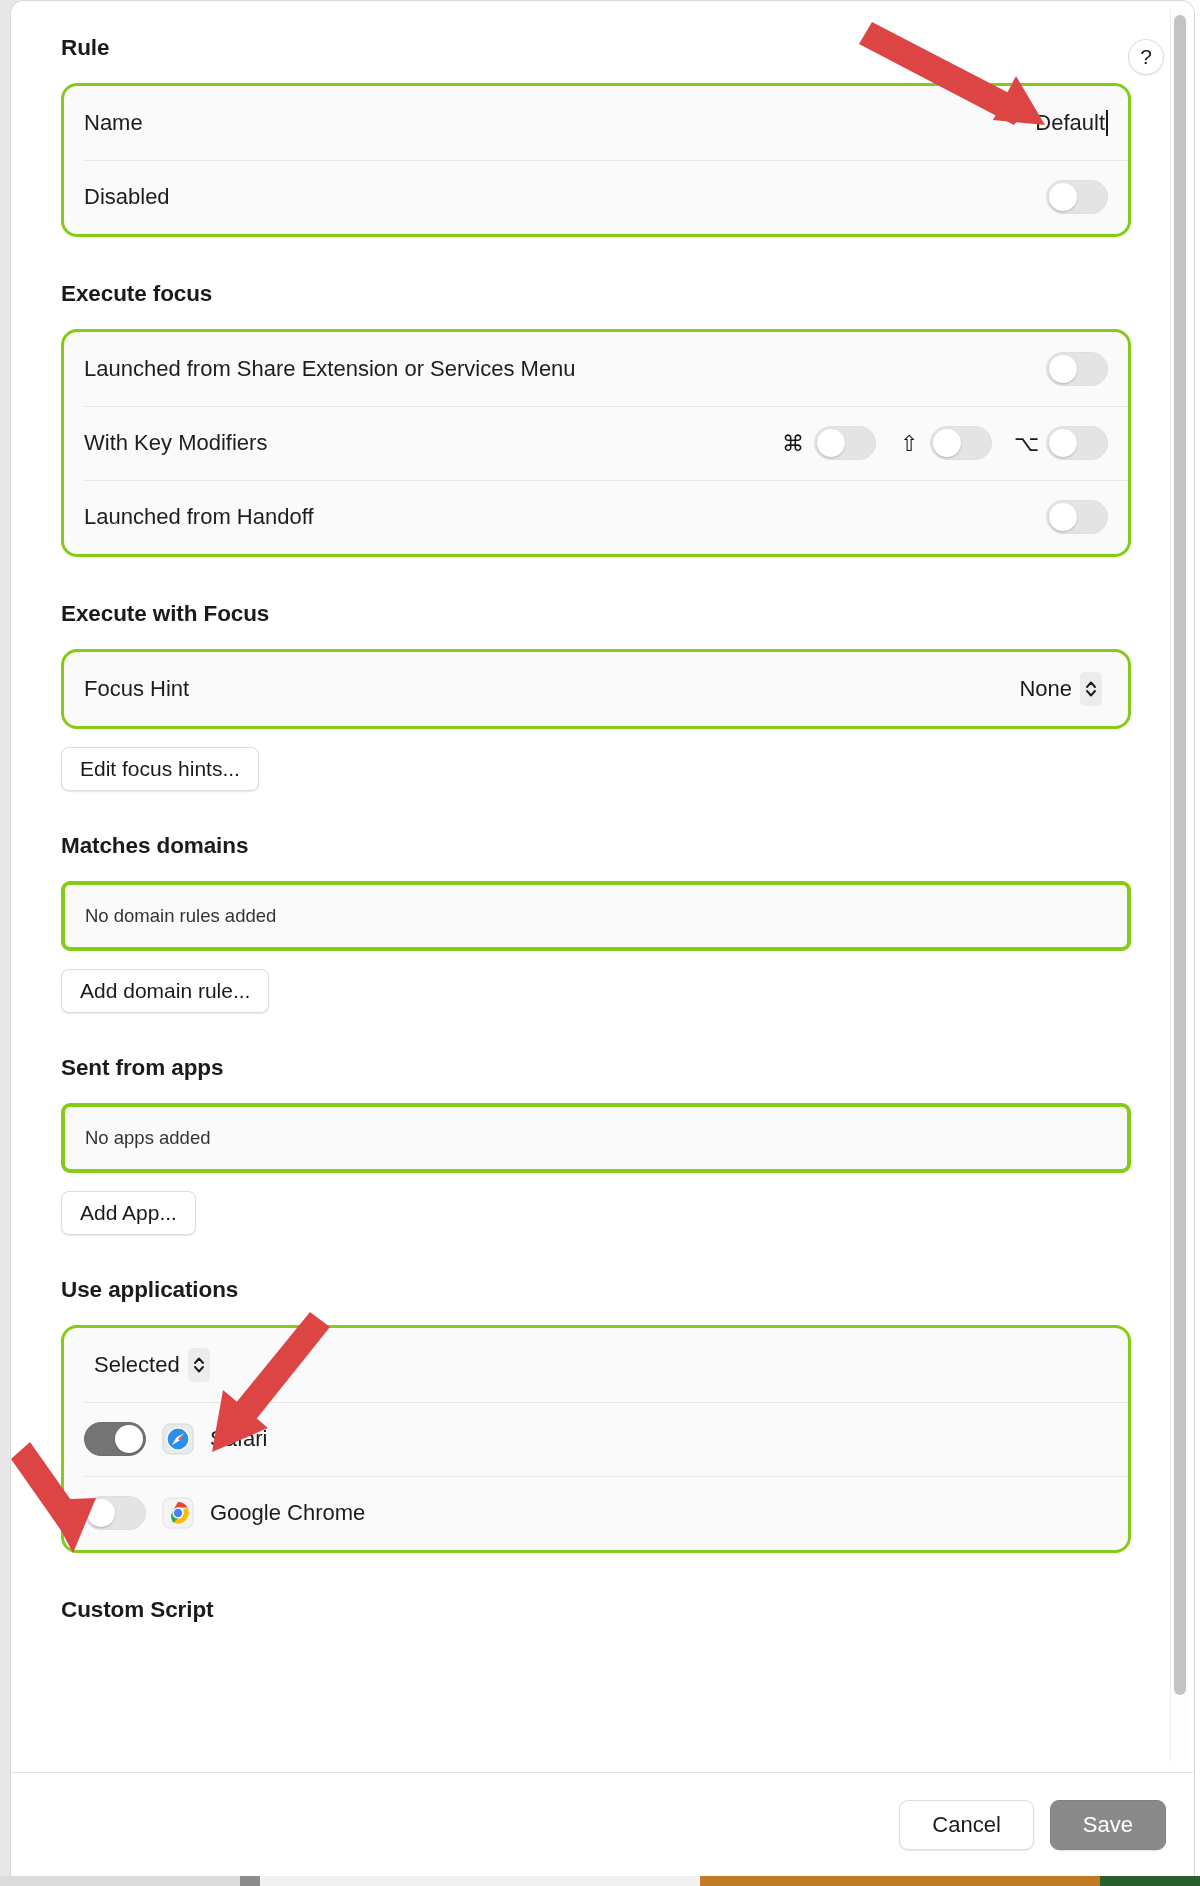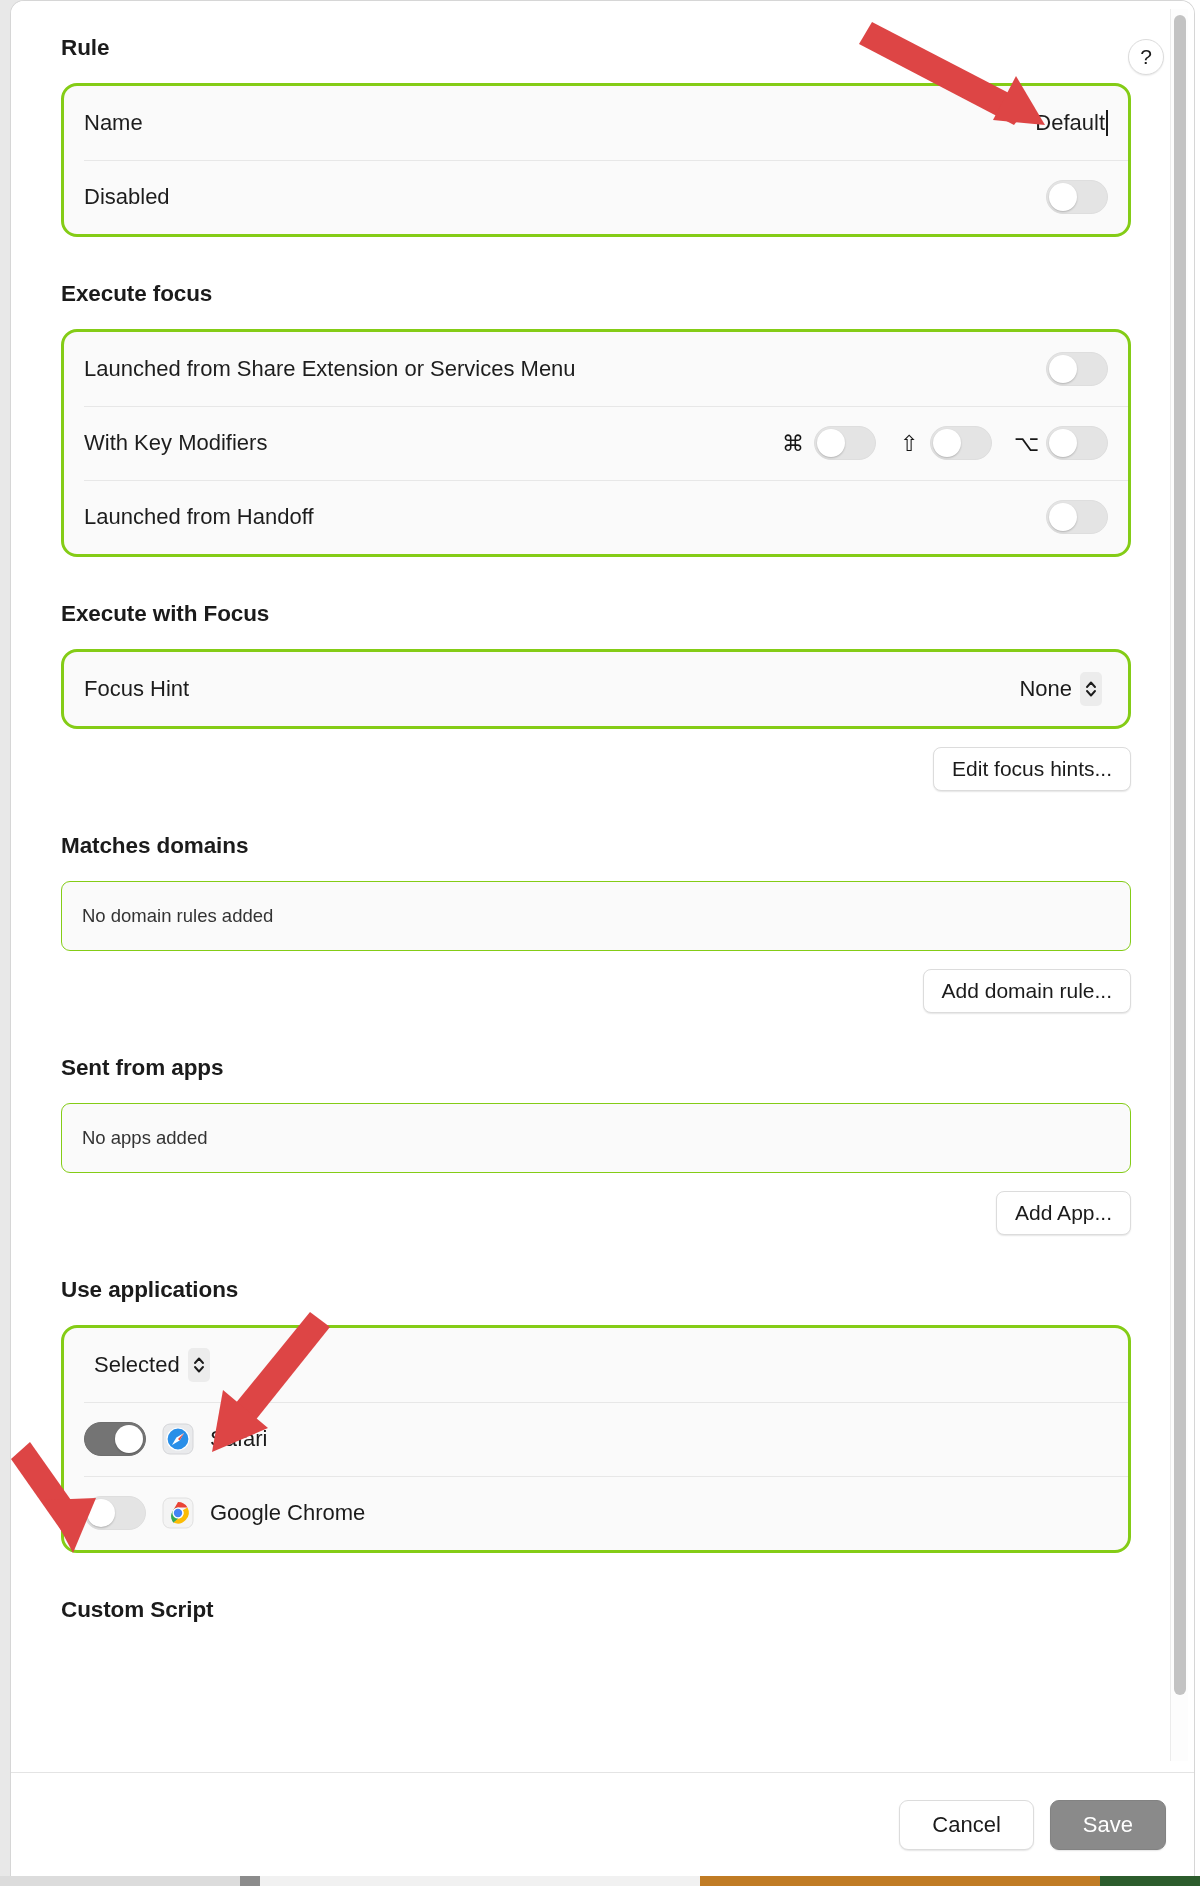--- a/index.html
+++ b/index.html
@@ -72,21 +72,21 @@
   .row-label {
     font-size: 22px;
     color: #1d1d1d;
   }
   .row-value {
     font-size: 22px;
     color: #1d1d1d;
   }
   .empty-card {
     background: #fafafa;
-    border: 1px solid #84cc16;
+    border: 4px solid #84cc16;
     border-radius: 9px;
     height: 70px;
     display: flex;
     align-items: center;
     padding-left: 20px;
   }
   .empty-text { font-size: 18.5px; color: #333; }
 
   
   .toggle {
@@ -126,21 +126,21 @@
     height: 44px;
     padding: 0 18px;
     background: #ffffff;
     border: 1px solid #dcdcdc;
     border-radius: 8px;
     font-size: 21px;
     color: #1b1b1b;
     box-shadow: 0 1px 1.5px rgba(0,0,0,0.10);
     white-space: nowrap;
   }
-  .btn-row { display: flex; justify-content: flex-end; }
+  .btn-row { display: flex; }
   .btn-save {
     background: #8a8a8a;
     border-color: #828282;
     color: #ffffff;
   }
 
   
   .help-btn {
     position: absolute;
     right: 30px; top: 38px;

